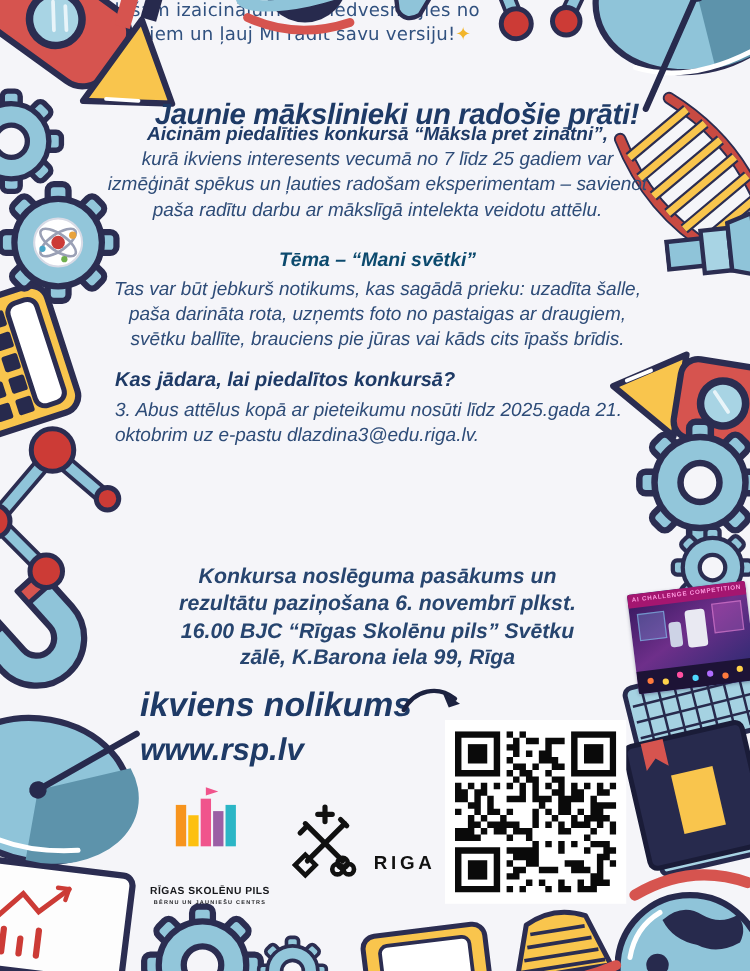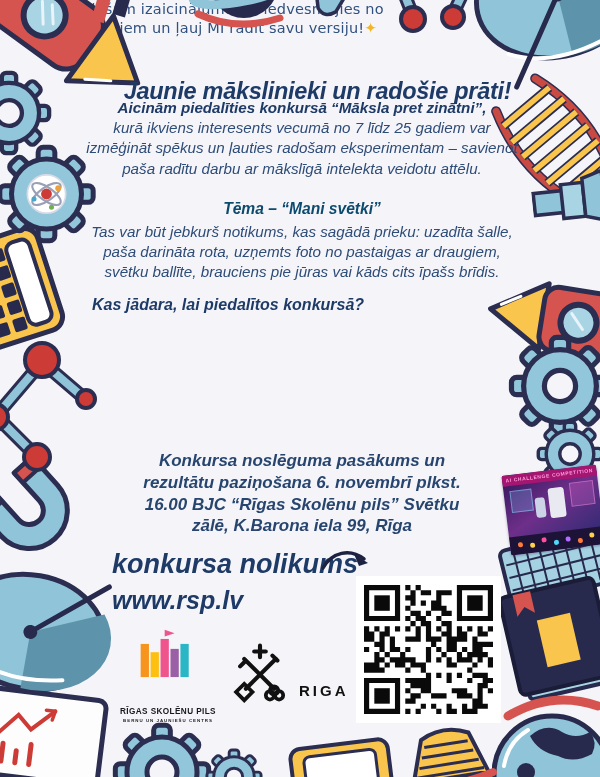--- a/index.html
+++ b/index.html
@@ -274,29 +274,30 @@
 <div id="intro" class="txt">
   <span class="b">Aicinām piedalīties konkursā “Māksla pret zinātni”,</span>
   <span>kurā ikviens interesents vecumā no 7 līdz 25 gadiem var izmēģināt spēkus un ļauties radošam eksperimentam – savienot paša radītu darbu ar mākslīgā intelekta veidotu attēlu.</span>
 </div>
 
 <div id="theme-h" class="txt">Tēma – “Mani svētki”</div>
 <div id="theme-p" class="txt">Tas var būt jebkurš notikums, kas sagādā prieku: uzadīta šalle, paša darināta rota, uzņemts foto no pastaigas ar draugiem, svētku ballīte, brauciens pie jūras vai kāds cits īpašs brīdis.</div>
 
 <div id="steps-h" class="txt">Kas jādara, lai piedalītos konkursā?</div>
 <div id="steps" class="txt">
+  <div>3. Abus attēlus kopā ar pieteikumu nosūti līdz 2025.gada 21. oktobrim uz e-pastu dlazdina3@edu.riga.lv.</div>
 </div>
 
 <div id="event" class="txt">Konkursa noslēguma pasākums un rezultātu paziņošana 6. novembrī plkst. 16.00 BJC “Rīgas Skolēnu pils” Svētku zālē, K.Barona iela 99, Rīga</div>
 
 <div id="hand">
   <span>Ļaujies radošam izaicinājumam - iedvesmojies no saviem svētkiem un ļauj MI radīt savu versiju!</span><span class="sparkle">✦</span>
 </div>
 
-<div id="nolikums" class="txt">konkursa nolikums</div>
+<div id="nolikums" class="txt">ikviens nolikums</div>
 <div id="website" class="txt">www.rsp.lv</div>
 
 <svg class="deco" style="left:320px;top:546px" width="56" height="36" viewBox="0 0 56 36">
   <path d="M3,22 C 12,6 30,2 44,13" fill="none" stroke="#1c2240" stroke-width="3.5" stroke-linecap="round"></path>
   <polygon points="48,17 34,8 39,20" fill="#1c2240"></polygon>
 </svg>
 
 <div id="qr-card">
   <svg width="129" height="129" viewBox="0 0 125 125">
     <g fill="#0a0a0a">

